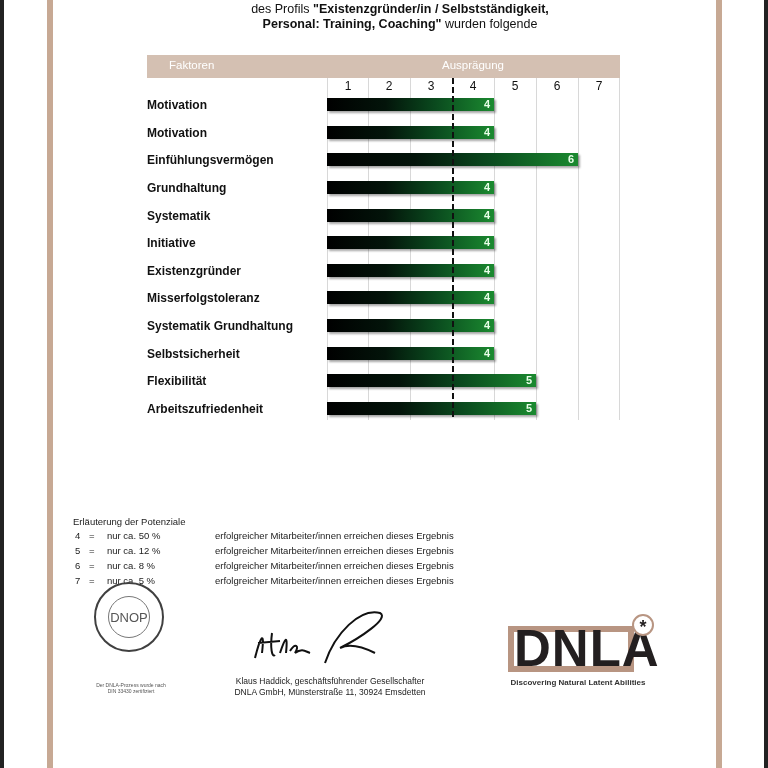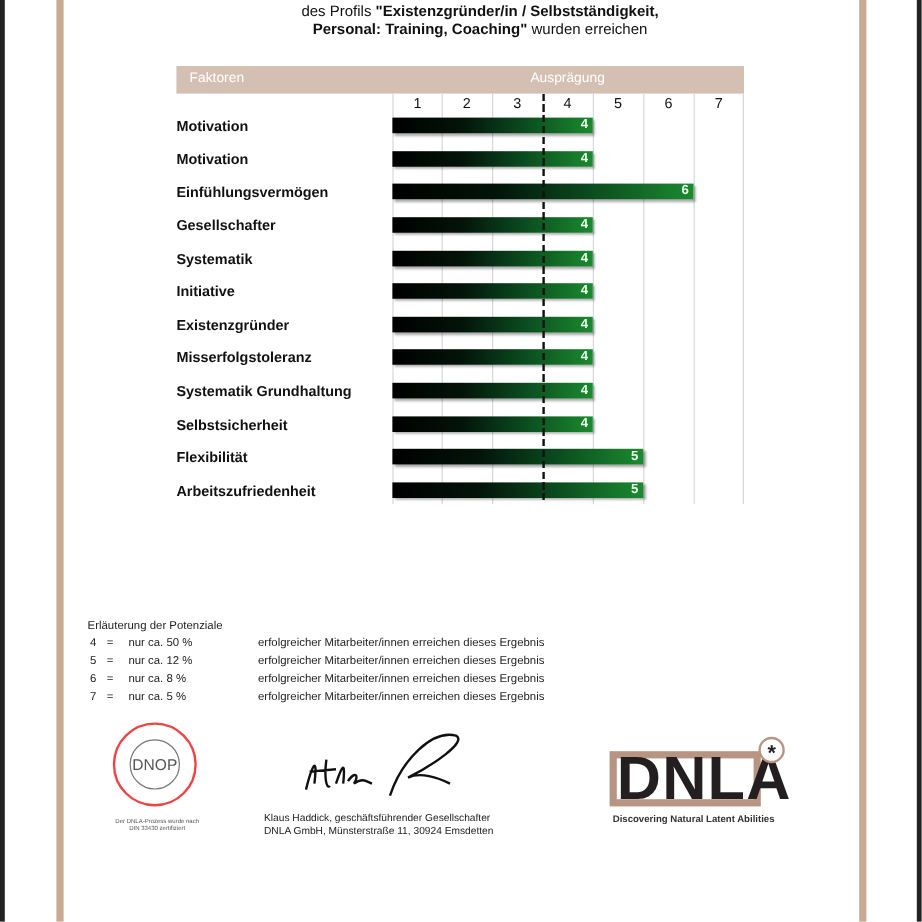--- a/index.html
+++ b/index.html
@@ -6,21 +6,21 @@
   body { width:768px; height:768px; position:relative; overflow:hidden; background:#ffffff; font-family:"Liberation Sans", sans-serif; color:#111; }
   .edge-left { position:absolute; left:0; top:0; width:4px; height:768px; background:#222; }
   .edge-right { position:absolute; right:0; top:0; width:4px; height:768px; background:#222; }
   .frame-left { position:absolute; left:47px; top:0; width:6px; height:768px; background:#c7a994; }
   .frame-right { position:absolute; left:716px; top:0; width:6px; height:768px; background:#c7a994; }
 
   .intro { position:absolute; left:200px; width:400px; top:2px; text-align:center; font-size:12.5px; line-height:15px; color:#111; }
   .intro b { font-weight:bold; }
 
   .hdr { position:absolute; left:147px; top:55px; width:473px; height:23px; background:#d4c0b2; color:#fff; font-size:11.5px; }
-  .hdr .f { position:absolute; left:11px; top:4px; }
+  .hdr .f { position:absolute; left:22px; top:4px; }
   .hdr .a { position:absolute; left:295px; top:4px; }
 
   .grid { position:absolute; left:327px; top:78px; width:293px; height:342px; }
   .gl { position:absolute; top:0; width:1px; height:342px; background:#d8d8d8; }
   .tick { position:absolute; top:1px; width:42px; text-align:center; font-size:12px; color:#111; }
   .dash { position:absolute; left:125px; top:0; width:2px; height:342px;
           background:repeating-linear-gradient(to bottom,#111 0,#111 6px,transparent 6px,transparent 9px); z-index:3; }
 
   .row-label { position:absolute; left:147px; font-size:12px; font-weight:bold; color:#111; }
   .bar { position:absolute; left:327px; height:13px; z-index:2;
@@ -28,43 +28,43 @@
          box-shadow:2px 2px 2px rgba(0,0,0,0.35); }
   .bar span { position:absolute; right:4px; top:0px; font-size:11px; font-weight:bold; color:#e8ffe8; line-height:13px; }
 
   .legend-title { position:absolute; left:73px; top:516px; font-size:9.5px; color:#222; }
   .legend-row { position:absolute; left:75px; font-size:9.5px; color:#222; height:14px; }
   .legend-row .n { position:absolute; left:0; }
   .legend-row .eq { position:absolute; left:14px; }
   .legend-row .p { position:absolute; left:32px; white-space:nowrap; }
   .legend-row .d { position:absolute; left:140px; white-space:nowrap; }
 
-  .seal { position:absolute; left:94px; top:602px; width:70px; height:70px; border-radius:50%; border:2px solid #ef4444; box-sizing:border-box; }
+  .seal { position:absolute; left:94px; top:582px; width:70px; height:70px; border-radius:50%; border:2px solid #404040; box-sizing:border-box; }
   .seal-inner { position:absolute; left:12px; top:12px; width:42px; height:42px; border-radius:50%; border:1.5px solid #777; box-sizing:border-box; display:flex; align-items:center; justify-content:center; font-size:13px; color:#555; }
   .seal-cap { position:absolute; left:94px; top:682px; width:74px; font-size:5px; color:#555; line-height:6px; text-align:center; }
 
   .sig { position:absolute; left:250px; top:603px; width:140px; height:70px; }
-  .sig-text { position:absolute; left:220px; top:676px; width:220px; text-align:left; font-size:8.5px; line-height:11px; color:#222; }
+  .sig-text { position:absolute; left:220px; top:676px; width:220px; text-align:center; font-size:8.5px; line-height:11px; color:#222; }
 
   .logo-box { position:absolute; left:508px; top:626px; width:126px; height:46px; border:6px solid #b89582; border-right-width:6px; box-sizing:border-box; }
   .logo-text { position:absolute; left:514px; top:626px; width:120px; font-size:51px; font-weight:bold; color:#231f20; letter-spacing:1px; line-height:46px; text-align:center; background:transparent; }
   .logo-star { position:absolute; left:632px; top:614px; width:22px; height:22px; border-radius:50%; border:2px solid #b89582; box-sizing:border-box; background:#fff; font-size:18px; font-weight:bold; text-align:center; line-height:22px; color:#231f20; }
   .logo-sub { position:absolute; left:503px; top:678px; width:150px; font-size:8px; font-weight:bold; color:#333; text-align:center; }
 </style>
 </head>
 <body>
 
 <div class="edge-left"></div>
 <div class="edge-right"></div>
 <div class="frame-left"></div>
 <div class="frame-right"></div>
 
 <div class="intro">
   <div><span>des Profils </span><b>"Existenzgründer/in / Selbstständigkeit,</b></div>
-  <div><b>Personal: Training, Coaching"</b><span> wurden erreichen</span></div>
+  <div><b>Personal: Training, Coaching"</b><span> wurden folgende</span></div>
 </div>
 
 <div class="hdr">
   <span class="f">Faktoren</span>
   <span class="a">Ausprägung</span>
 </div>
 
 <div class="grid">
   <div class="gl" style="left:0px"></div>
   <div class="gl" style="left:41px"></div>
@@ -91,21 +91,21 @@
 <div class="row-label" style="top:126px">Motivation</div>
 <div class="bar" style="top:126px;width:167px">
     <span>4</span>
   </div>
 
 <div class="row-label" style="top:153px">Einfühlungsvermögen</div>
 <div class="bar" style="top:153px;width:251px">
     <span>6</span>
   </div>
 
-<div class="row-label" style="top:181px">Gesellschafter</div>
+<div class="row-label" style="top:181px">Grundhaltung</div>
 <div class="bar" style="top:181px;width:167px">
     <span>4</span>
   </div>
 
 <div class="row-label" style="top:209px">Systematik</div>
 <div class="bar" style="top:209px;width:167px">
     <span>4</span>
   </div>
 
 <div class="row-label" style="top:236px">Initiative</div>

